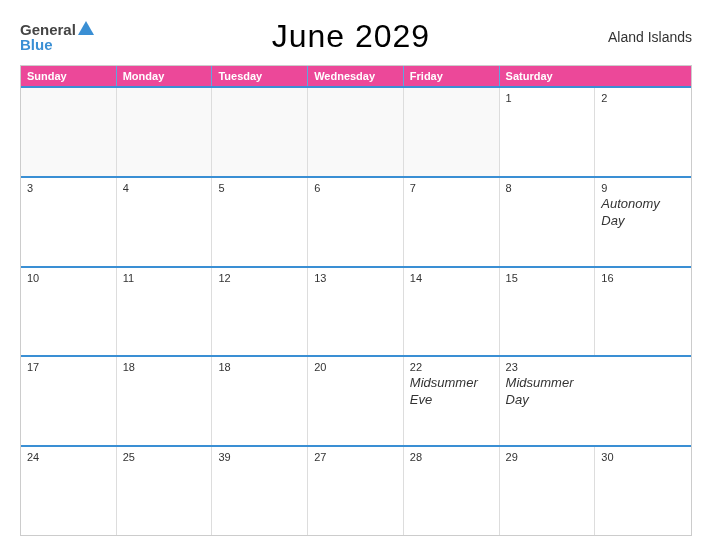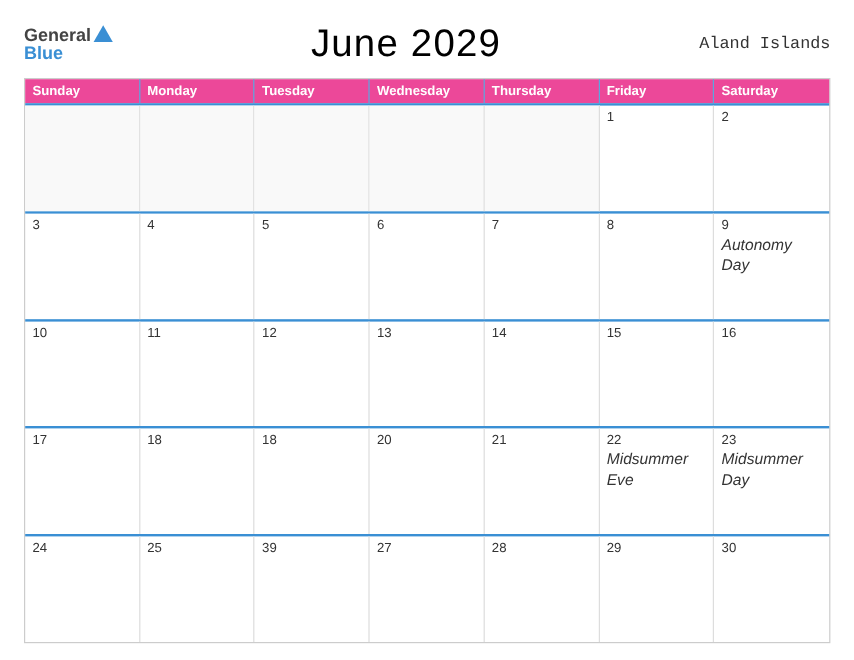--- a/index.html
+++ b/index.html
@@ -57,21 +57,20 @@
       font-size: 32px;
       font-weight: 300;
       color: #000000;
       letter-spacing: 1px;
     }
     .region {
       font-size: 14px;
       color: #333;
       font-weight: normal;
       text-align: right;
-      font-family: Liberation Mono, monospace;
     }
     .calendar {
       flex: 1;
       display: flex;
       flex-direction: column;
       border: 1px solid #ccc;
     }
     .cal-header {
       display: grid;
       grid-template-columns: repeat(7, 1fr);
@@ -143,21 +142,20 @@
     <div class="title">June 2029</div>
     <div class="region">Aland Islands</div>
   </div>
 
   <div class="calendar">
     <div class="cal-header">
     <div class="cal-header-cell">Sunday</div>
         <div class="cal-header-cell">Monday</div>
         <div class="cal-header-cell">Tuesday</div>
         <div class="cal-header-cell">Wednesday</div>
-        <div class="cal-header-cell">Thursday</div>
         <div class="cal-header-cell">Friday</div>
         <div class="cal-header-cell">Saturday</div>
       </div>
     <div class="cal-body">
     <div class="cal-week">
           <div class="cal-cell empty"></div>
           <div class="cal-cell empty"></div>
           <div class="cal-cell empty"></div>
           <div class="cal-cell empty"></div>
           <div class="cal-cell empty"></div>
@@ -222,23 +220,20 @@
           <div class="cal-cell">
             <span class="day-num">18</span>
           </div>
           <div class="cal-cell">
             <span class="day-num">18</span>
           </div>
           <div class="cal-cell">
             <span class="day-num">20</span>
           </div>
           <div class="cal-cell">
-            <span class="day-num">21</span>
-          </div>
-          <div class="cal-cell">
             <span class="day-num">22</span>
             <span class="event-text">Midsummer Eve</span>
           </div>
           <div class="cal-cell">
             <span class="day-num">23</span>
             <span class="event-text">Midsummer Day</span>
           </div>
         </div>
         <div class="cal-week">
           <div class="cal-cell">

